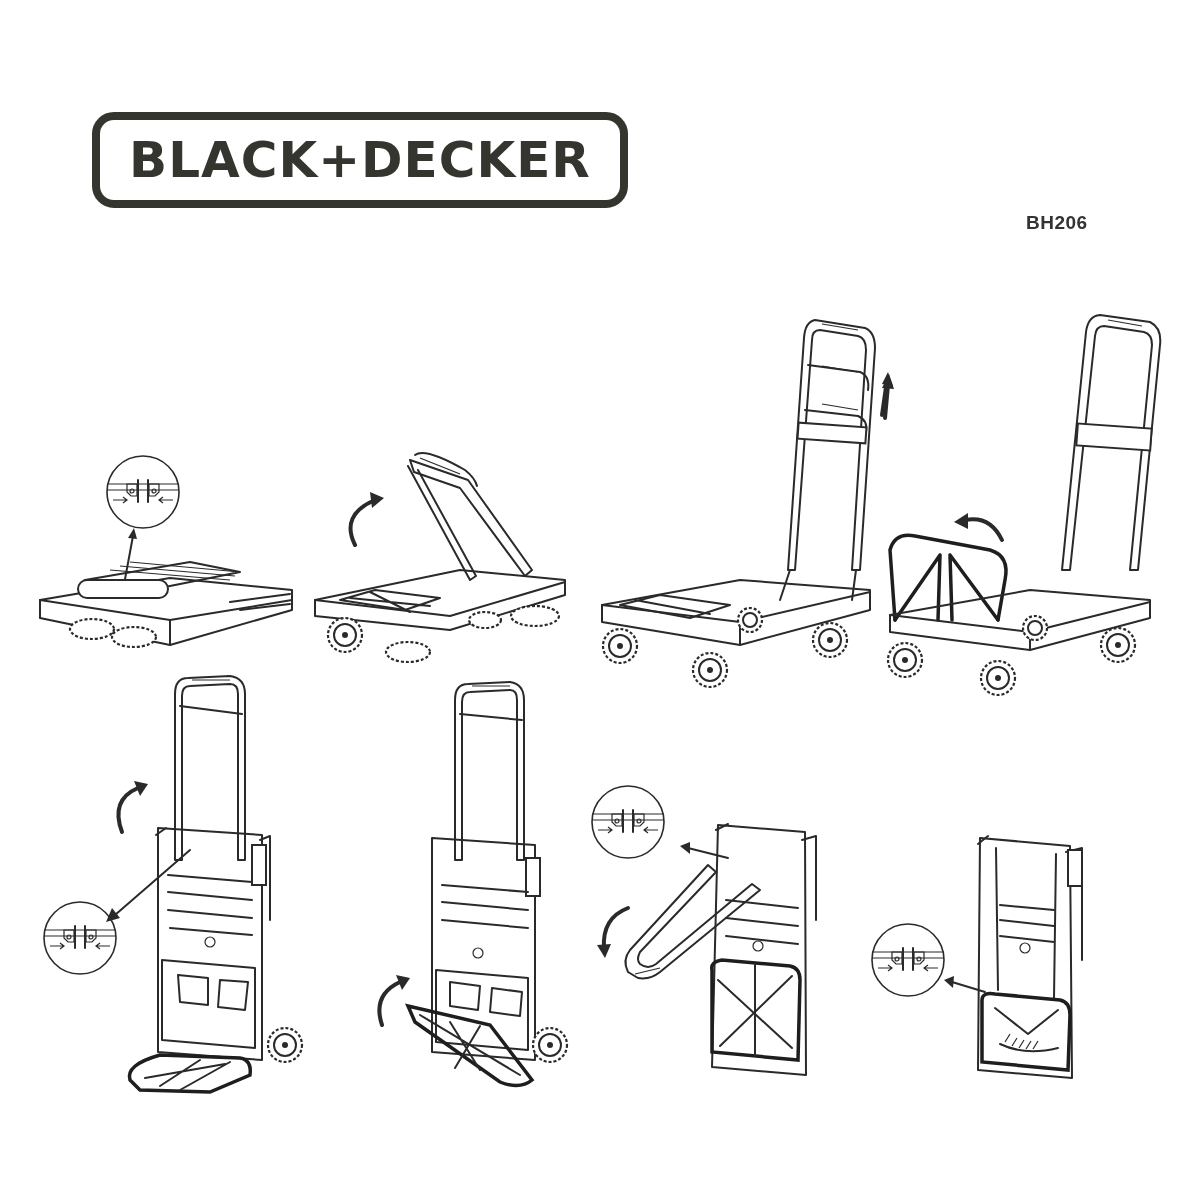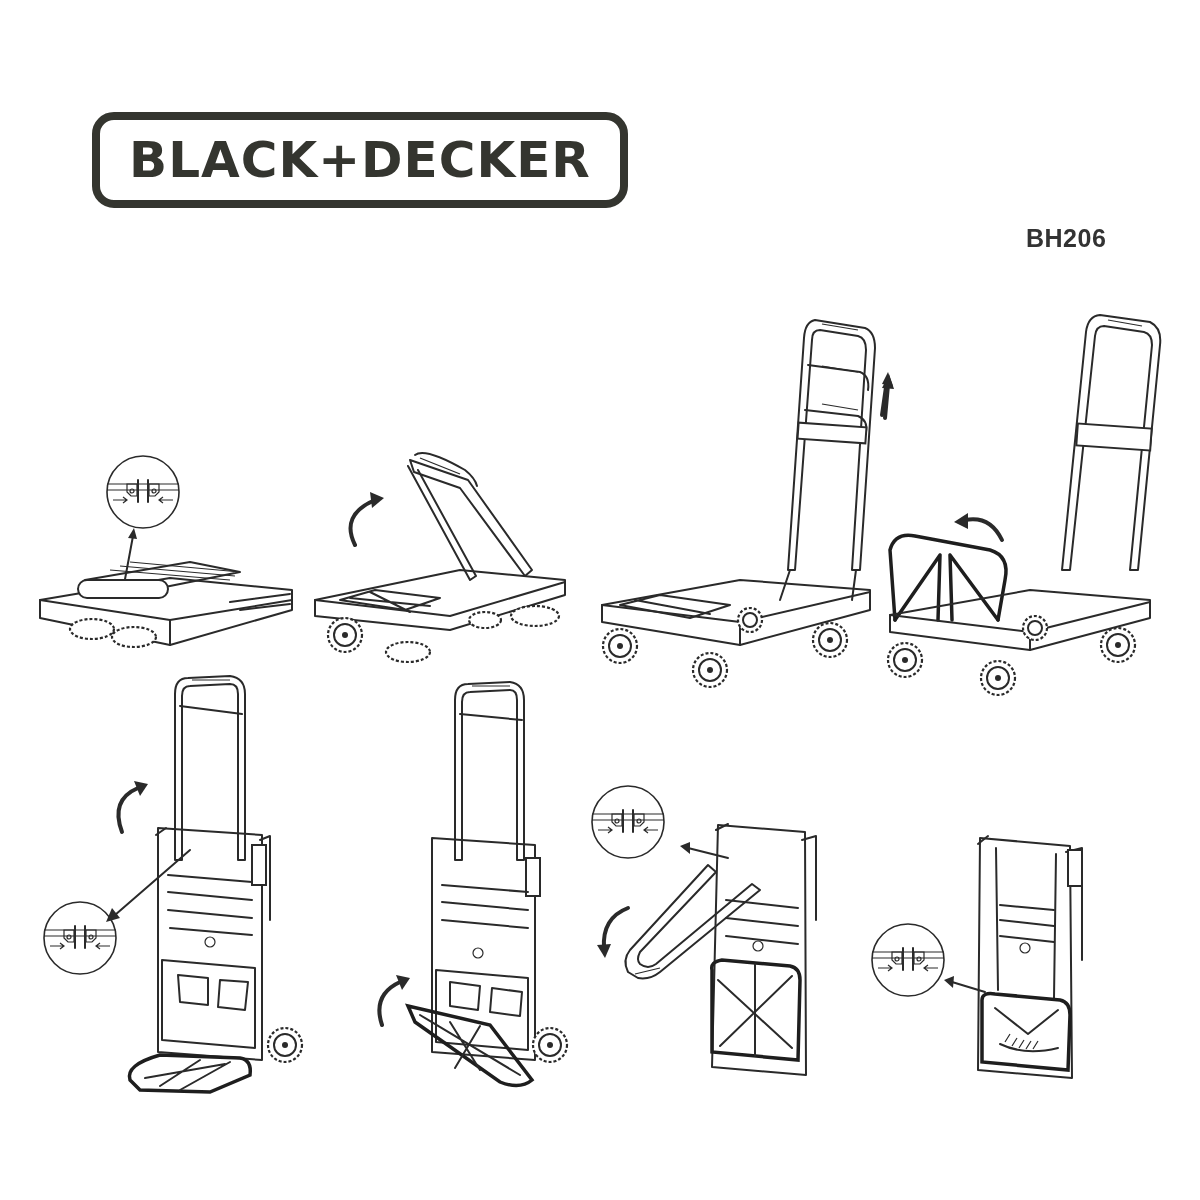--- a/index.html
+++ b/index.html
@@ -3,21 +3,21 @@
 <meta charset="utf-8">
 <style>
   html, body { margin: 0; padding: 0; background: #ffffff; }
   body { width: 1200px; height: 1200px; position: relative; overflow: hidden;
          font-family: "Liberation Sans", "DejaVu Sans", sans-serif; color: #2e2f2a; }
   .logo { position: absolute; left: 92px; top: 112px; width: 536px; height: 96px;
           box-sizing: border-box; border: 8px solid #34352f; border-radius: 22px;
           display: flex; align-items: center; justify-content: center; }
   .logo-text { font-family: "DejaVu Sans", sans-serif; font-weight: bold; font-size: 50px;
                letter-spacing: 1px; color: #34352f; line-height: 1; }
-  .model { position: absolute; left: 1026px; top: 224px; font-weight: bold; font-size: 25px;
+  .model { position: absolute; left: 1026px; top: 212px; font-weight: bold; font-size: 19px;
            color: #333; letter-spacing: 0.5px; }
   .fig { position: absolute; }
   svg { overflow: visible; }
   .ln { fill: none; stroke: #2a2a2a; stroke-width: 2; stroke-linejoin: round; stroke-linecap: round; }
   .lt { fill: none; stroke: #2a2a2a; stroke-width: 1.2; }
   .hv { fill: none; stroke: #1e1e1e; stroke-width: 3.5; stroke-linecap: round; }
   .dk { fill: #2a2a2a; }
   .wh { fill: #fff; stroke: #2a2a2a; stroke-width: 2; }
   .tread { fill: #fff; stroke: #2a2a2a; stroke-width: 2.2; stroke-dasharray: 3 2; }
   .circ { fill: #fff; stroke: #2a2a2a; stroke-width: 1.6; }

